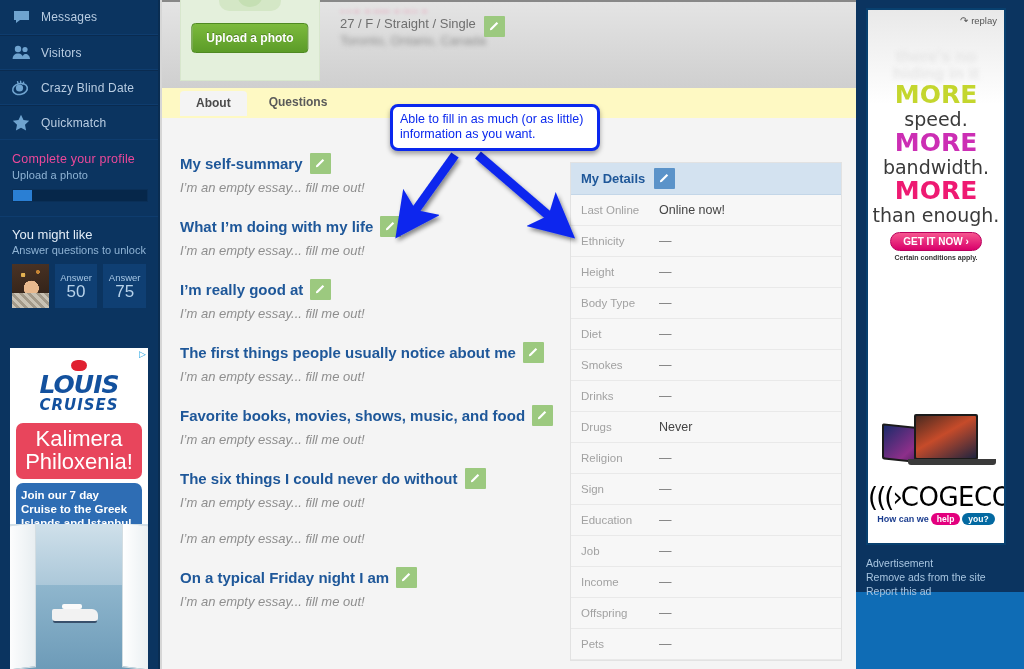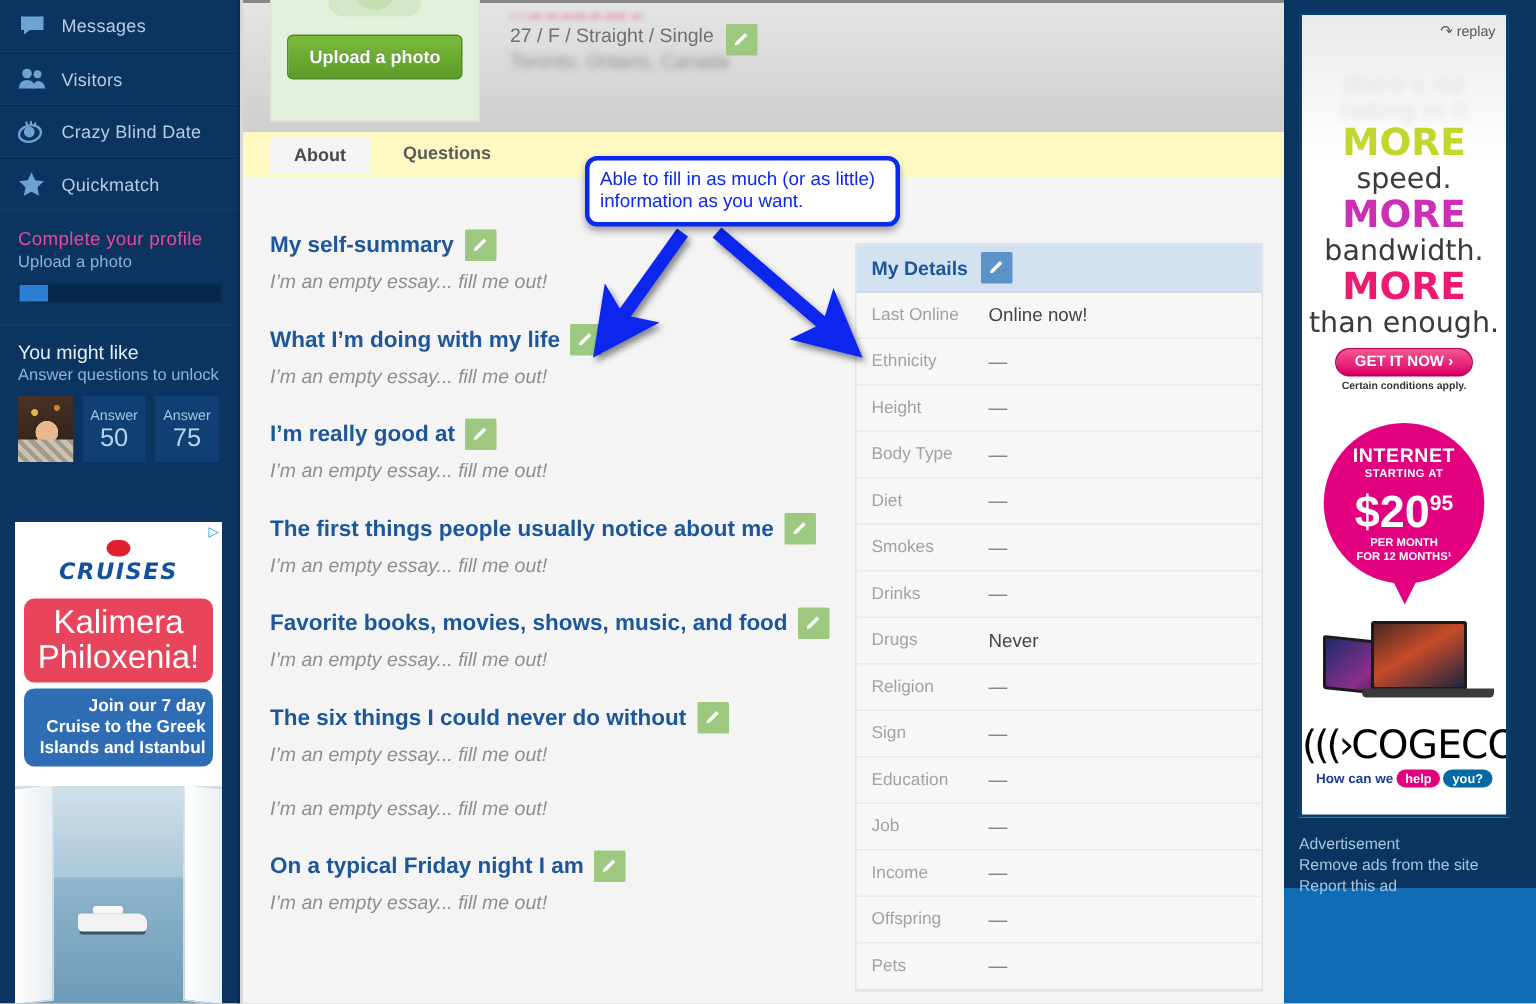--- a/index.html
+++ b/index.html
@@ -105,21 +105,21 @@
     font-size: 15px; font-weight: bold; font-style: italic;
     color: #13519e; letter-spacing: 1px; line-height: 16px;
   }
   .lc-red {
     margin: 6px 6px 0 6px; background: #e8455c; border-radius: 7px;
     padding: 4px 4px 6px 4px; text-align: center;
     color: #fff; font-size: 22px; line-height: 23px;
   }
   .lc-blue {
     margin: 4px 6px 0 6px; background: #2e6db4; border-radius: 7px;
-    padding: 5px 5px; text-align: right;
+    padding: 5px 5px; text-align: left;
     color: #fff; font-size: 11.5px; font-weight: bold; line-height: 14px;
   }
   .lc-photo {
     position: absolute; left: 0; bottom: 0; width: 100%; height: 145px;
     background: linear-gradient(180deg,#cfe0ea 0%,#a9c6d8 45%,#7fa8c2 100%);
     overflow: hidden;
   }
   .lc-photo .sea {
     position: absolute; left: 0; bottom: 0; width: 100%; height: 58%;
     background: linear-gradient(180deg,#8fb6cd 0%,#6d9bb8 100%);
@@ -428,20 +428,21 @@
           <span class="t-lab">Answer</span>
           <span class="t-num">75</span>
         </div>
       </div>
     </div>
 
     <div class="sb-ad-wrap">
       <div class="adchoice">▷</div>
       <div class="lc-logo">
         <div class="lc-badge"></div>
+        <div class="lc-l1">LOUIS</div>
         <div class="lc-l2">CRUISES</div>
       </div>
       <div class="lc-red" style="white-space:pre-line">Kalimera
 Philoxenia!</div>
       <div class="lc-blue">Join our 7 day Cruise to the Greek Islands and Istanbul</div>
       <div class="lc-photo">
         <div class="sea"></div>
         <div class="ship"></div>
         <div class="door-l"></div>
         <div class="door-r"></div>
@@ -667,29 +668,20 @@
           <div class="cog-sub">speed.</div>
           <div class="cog-more m2">MORE</div>
           <div class="cog-sub">bandwidth.</div>
           <div class="cog-more m3">MORE</div>
           <div class="cog-sub">than enough.</div>
           <div class="cog-cta">GET IT NOW  ›</div>
           <div class="cog-fine">Certain conditions apply.</div>
         </div>
       </div>
 
-      <div class="cog-bubble">
-        <div class="bub-1">INTERNET</div>
-        <div class="bub-2">STARTING AT</div>
-        <div class="bub-3">
-          <span>$20</span><sup>95</sup>
-        </div>
-        <div class="bub-4" style="white-space:pre-line">PER MONTH
-FOR 12 MONTHS¹</div>
-      </div>
 
       <div class="cog-laptops">
         <div class="lap lap-back">
             <div class="scr"></div>
           </div>
         <div class="lap lap-front">
             <div class="scr"></div>
           </div>
         <div class="lap-base"></div>
       </div>

